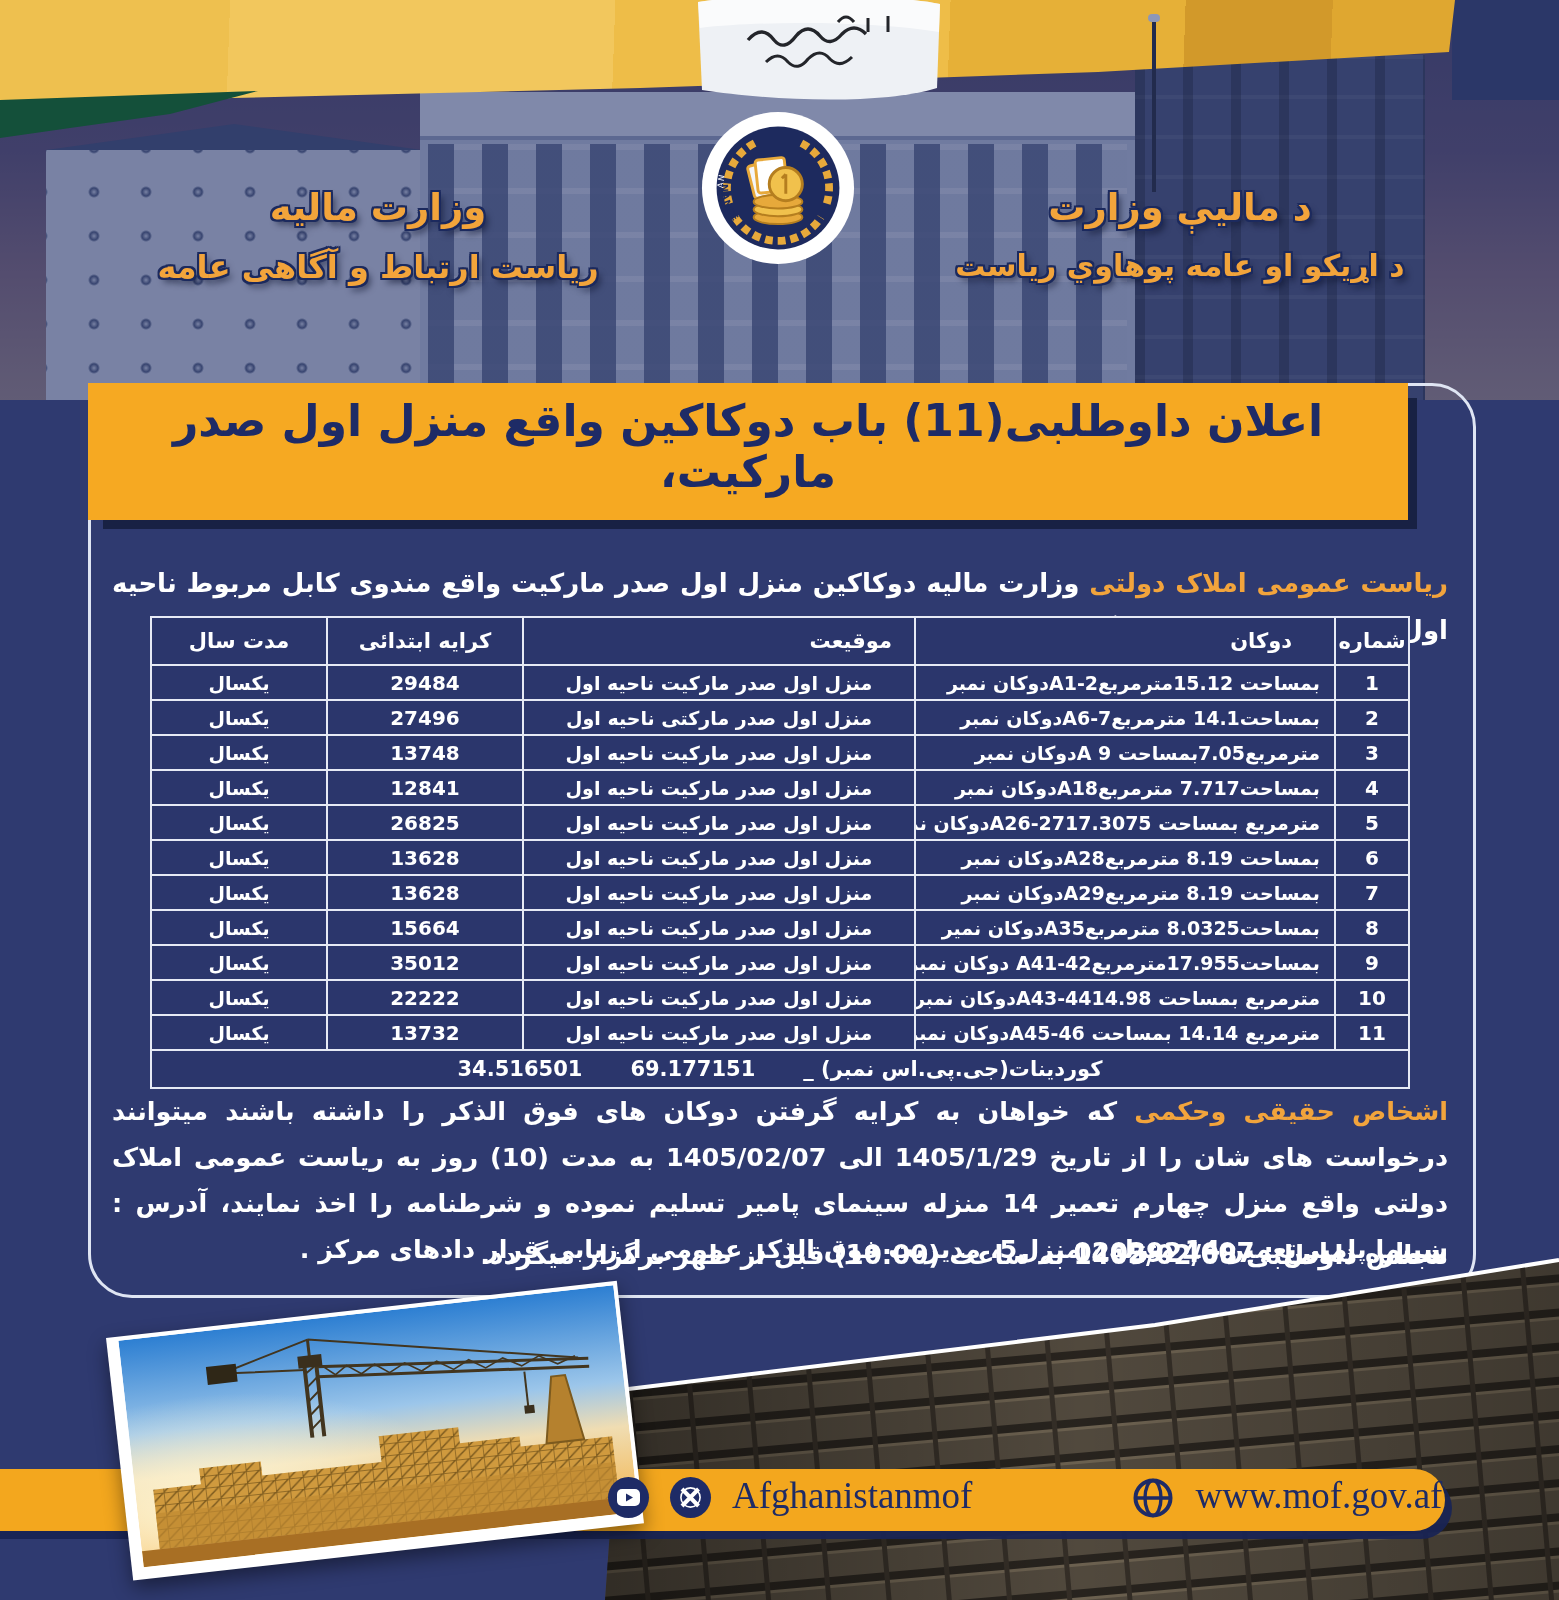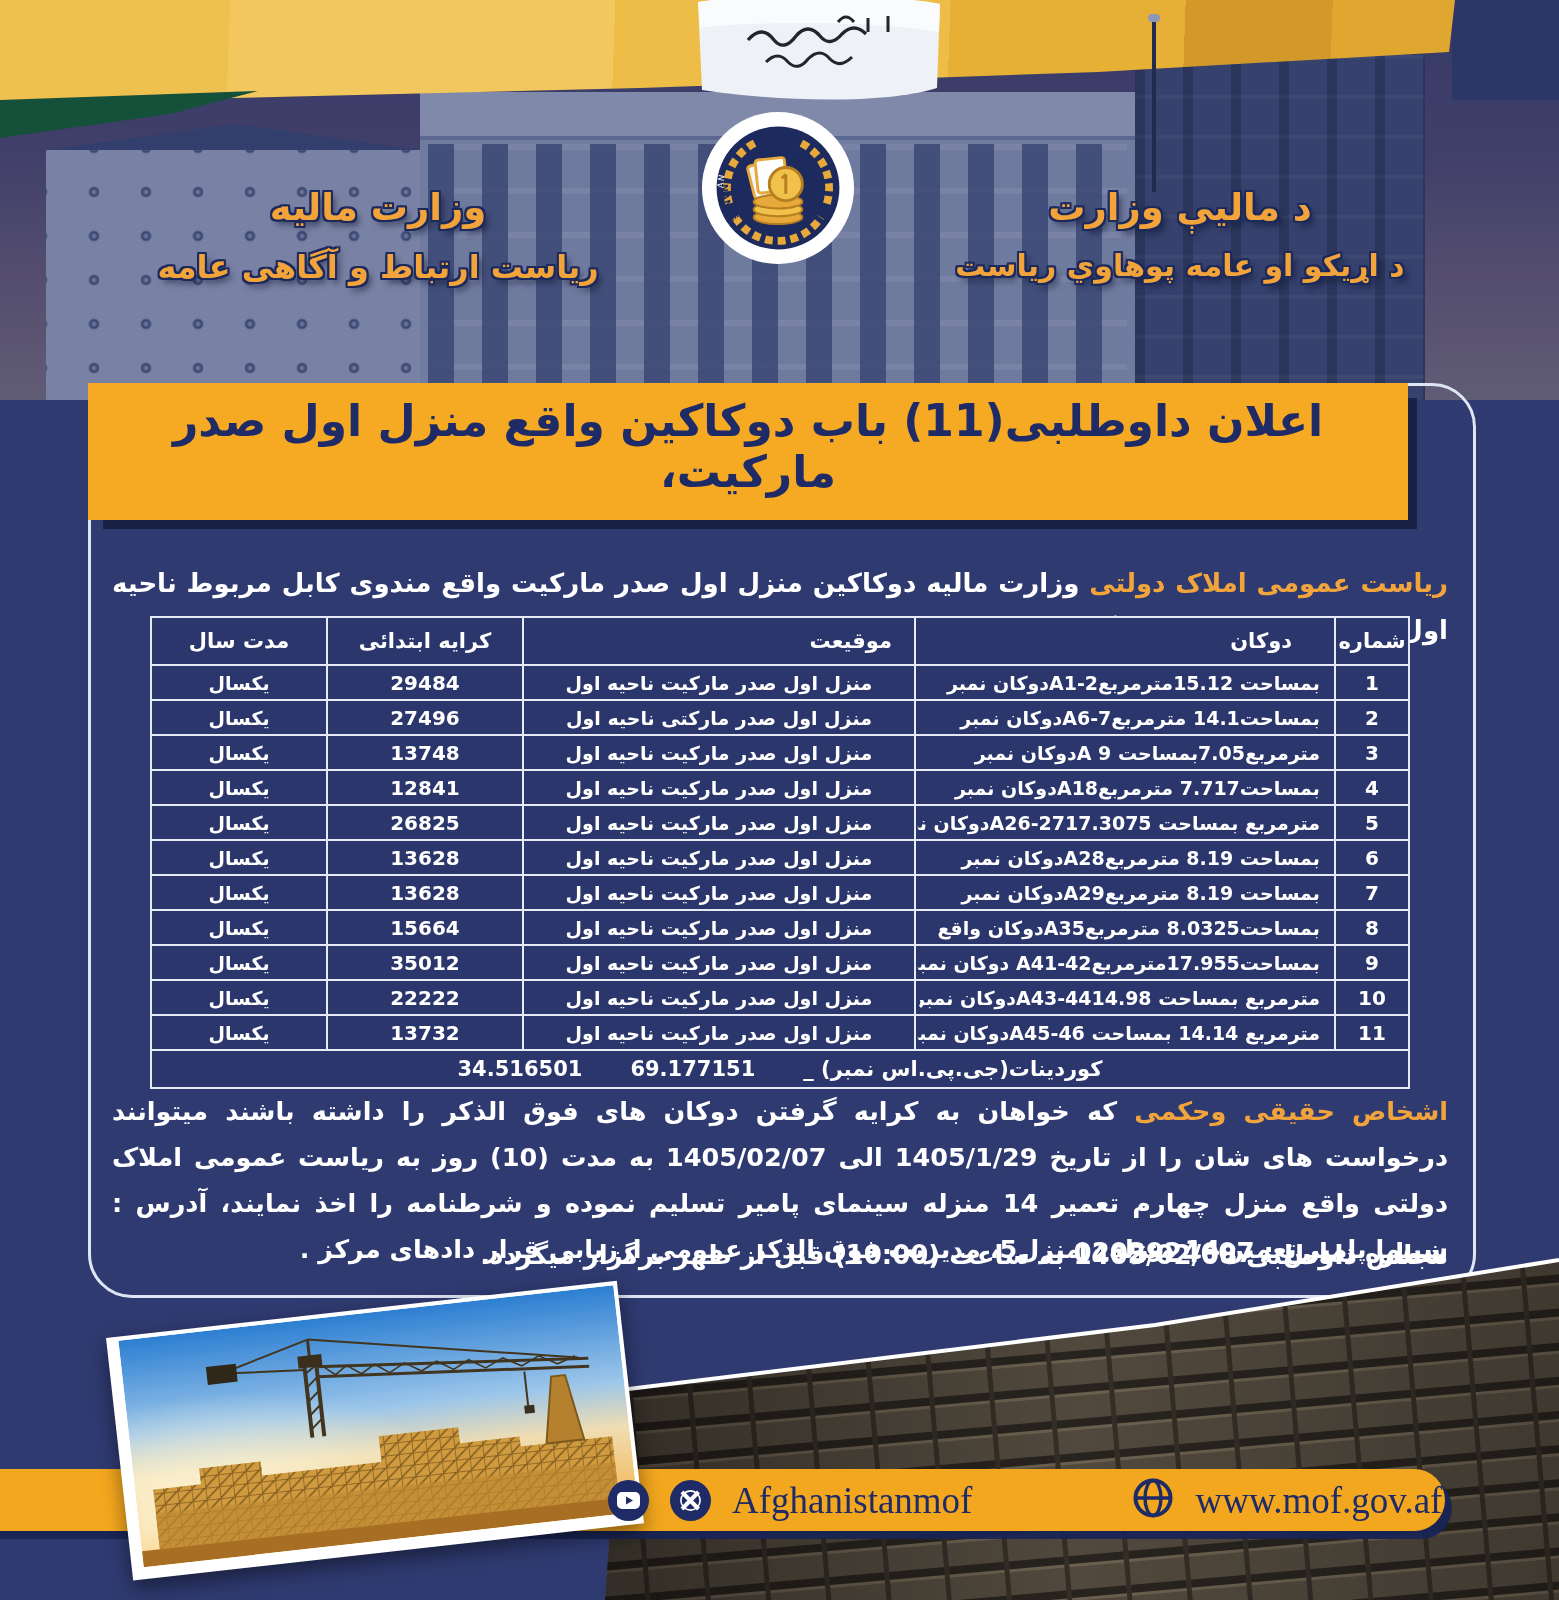--- a/index.html
+++ b/index.html
@@ -58,33 +58,33 @@
   .hl{color:#F2A43C;}
 
   
   .table-wrap{left:152px;top:616px;width:1258px;z-index:6;direction:rtl;}
   table{width:100%;border-collapse:collapse;background:#2B366C;table-layout:fixed;}
   th,td{border:2.5px solid #E6EAF5;color:#fff;font-weight:700;overflow:hidden;white-space:nowrap;}
   th{height:44px;font-size:21px;text-align:center;}
   td{height:31px;font-size:19px;padding:1px 6px;text-align:center;}
   th.h-shop{text-align:right;padding-left:16px;padding-right:42px;}
   th.h-loc{text-align:right;padding-right:22px;}
-  td.c-shop{text-align:right;padding-right:14px;border-radius:17px;}
+  td.c-shop{text-align:right;padding-right:14px;}
   td.c-no,td.c-rent{font-size:20px;}
   .coords{display:flex;justify-content:center;align-items:center;gap:48px;font-size:21px;height:34px;}
 
   .body1{left:112px;top:1062px;width:1336px;font-size:25.5px;line-height:46px;}
   .phone{left:112px;top:1198px;width:1336px;direction:rtl;text-align:right;font-size:26px;font-weight:700;color:#fff;z-index:6;margin-top:40px;}
   .meeting{left:112px;top:1240px;width:1336px;direction:rtl;text-align:right;font-size:26px;font-weight:700;color:#fff;z-index:6;}
 
   
   .photo-right{left:585px;top:1205px;width:974px;height:395px;z-index:2;}
   .band{left:-30px;top:1469px;width:1475px;height:62px;background:#F3A71E;border-radius:0 42px 42px 0;
         box-shadow:7px 8px 0 rgba(25,36,84,.95);z-index:3;}
-  .social{left:608px;top:1477px;height:46px;display:flex;align-items:center;gap:21px;z-index:6;direction:ltr;}
+  .social{left:608px;top:1477px;height:46px;display:flex;gap:21px;z-index:6;direction:ltr;}
   .icon-circle{width:41px;height:41px;border-radius:50%;background:#1E2B66;display:flex;align-items:center;justify-content:center;flex:0 0 auto;}
   .latin{font-family:"Liberation Serif",serif;font-size:37px;color:#1E2B66;line-height:1;}
   .soc-spacer{width:118px;}
 
   .construction{left:106px;top:1338px;width:506px;height:236px;background:#fff;padding:4px;z-index:4;
                 transform:rotate(-6.4deg);transform-origin:top left;box-shadow:0 8px 20px rgba(0,0,0,.45);}
 </style>
 </head>
 <body>
 
@@ -213,21 +213,21 @@
           </tr>
           <tr>
             <td class="c-no">7</td>
             <td class="c-shop">بمساحت 8.19 مترمربعA29دوکان نمبر</td>
             <td class="c-loc">منزل اول صدر مارکیت ناحیه اول</td>
             <td class="c-rent">13628</td>
             <td class="c-dur">یکسال</td>
           </tr>
           <tr>
             <td class="c-no">8</td>
-            <td class="c-shop">بمساحت8.0325 مترمربعA35دوکان واقع</td>
+            <td class="c-shop">بمساحت8.0325 مترمربعA35دوکان نمیر</td>
             <td class="c-loc">منزل اول صدر مارکیت ناحیه اول</td>
             <td class="c-rent">15664</td>
             <td class="c-dur">یکسال</td>
           </tr>
           <tr>
             <td class="c-no">9</td>
             <td class="c-shop">بمساحت17.955مترمربعA41-42 دوکان نمبر</td>
             <td class="c-loc">منزل اول صدر مارکیت ناحیه اول</td>
             <td class="c-rent">35012</td>
             <td class="c-dur">یکسال</td>

